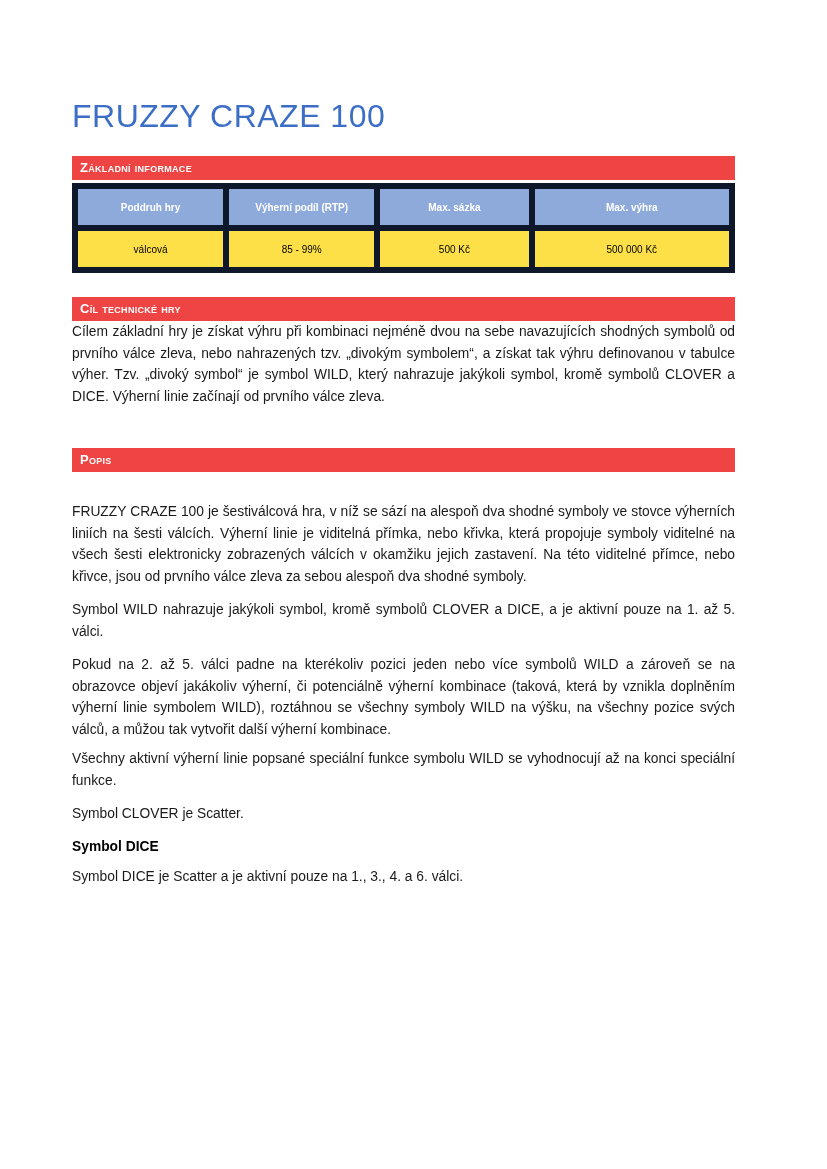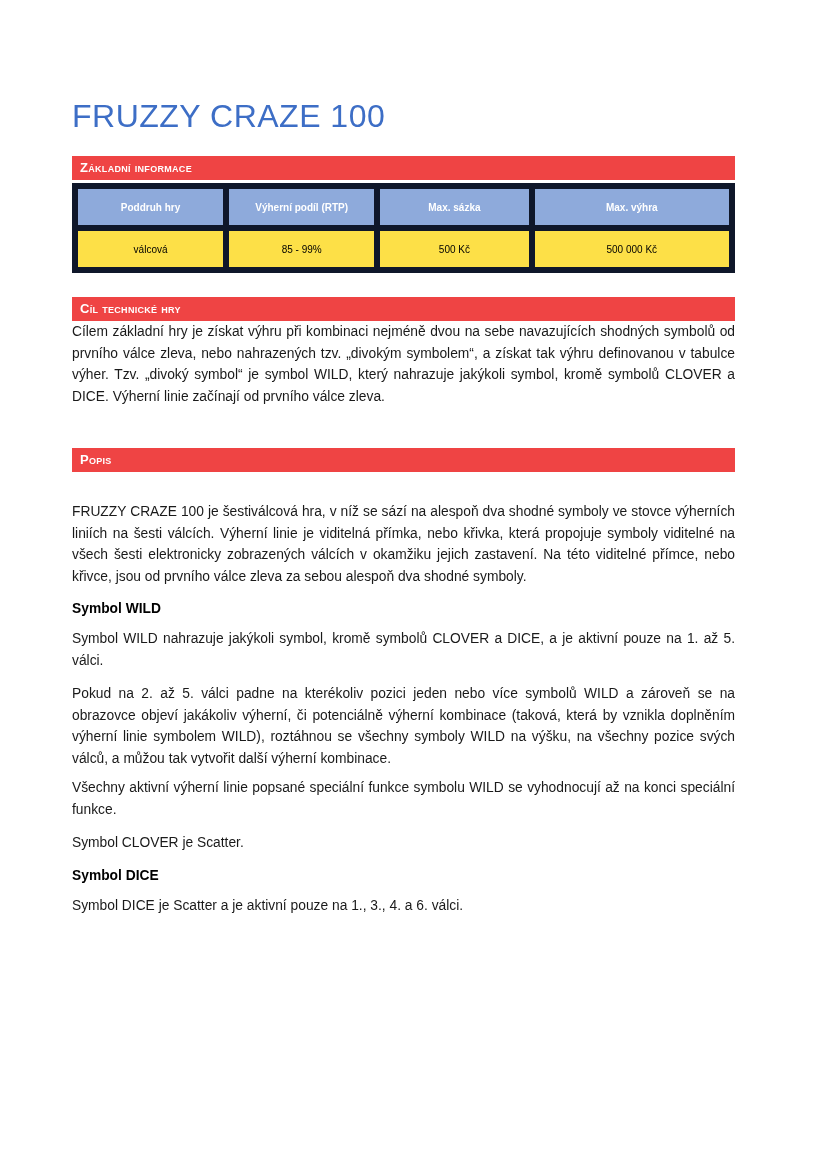--- a/index.html
+++ b/index.html
@@ -122,21 +122,20 @@
   <div class="section-bar bar-goal">Cíl technické hry</div>
 
   <p class="body-text mt-first">Cílem základní hry je získat výhru při kombinaci nejméně dvou na sebe navazujících shodných symbolů od prvního válce zleva, nebo nahrazených tzv. „divokým symbolem“, a získat tak výhru definovanou v tabulce výher. Tzv. „divoký symbol“ je symbol WILD, který nahrazuje jakýkoli symbol, kromě symbolů CLOVER a DICE. Výherní linie začínají od prvního válce zleva.</p>
 
 
   <div class="section-bar bar-desc">Popis</div>
 
   <p class="body-text mt-desc">FRUZZY CRAZE 100 je šestiválcová hra, v níž se sází na alespoň dva shodné symboly ve stovce výherních liniích na šesti válcích. Výherní linie je viditelná přímka, nebo křivka, která propojuje symboly viditelné na všech šesti elektronicky zobrazených válcích v okamžiku jejich zastavení. Na této viditelné přímce, nebo křivce, jsou od prvního válce zleva za sebou alespoň dva shodné symboly.</p>
 
 
-  <h3 class="sub-heading">Symbol WILD</h3>
 
   <p class="body-text mt-sub">Symbol WILD nahrazuje jakýkoli symbol, kromě symbolů CLOVER a DICE, a je aktivní pouze na 1. až 5. válci.</p>
 
   <p class="body-text mt-12">Pokud na 2. až 5. válci padne na kterékoliv pozici jeden nebo více symbolů WILD a zároveň se na obrazovce objeví jakákoliv výherní, či potenciálně výherní kombinace (taková, která by vznikla doplněním výherní linie symbolem WILD), roztáhnou se všechny symboly WILD na výšku, na všechny pozice svých válců, a můžou tak vytvořit další výherní kombinace.</p>
 
   <p class="body-text mt-8">Všechny aktivní výherní linie popsané speciální funkce symbolu WILD se vyhodnocují až na konci speciální funkce.</p>
 
 
   <p class="body-text mt-sub">Symbol CLOVER je Scatter.</p>
 

